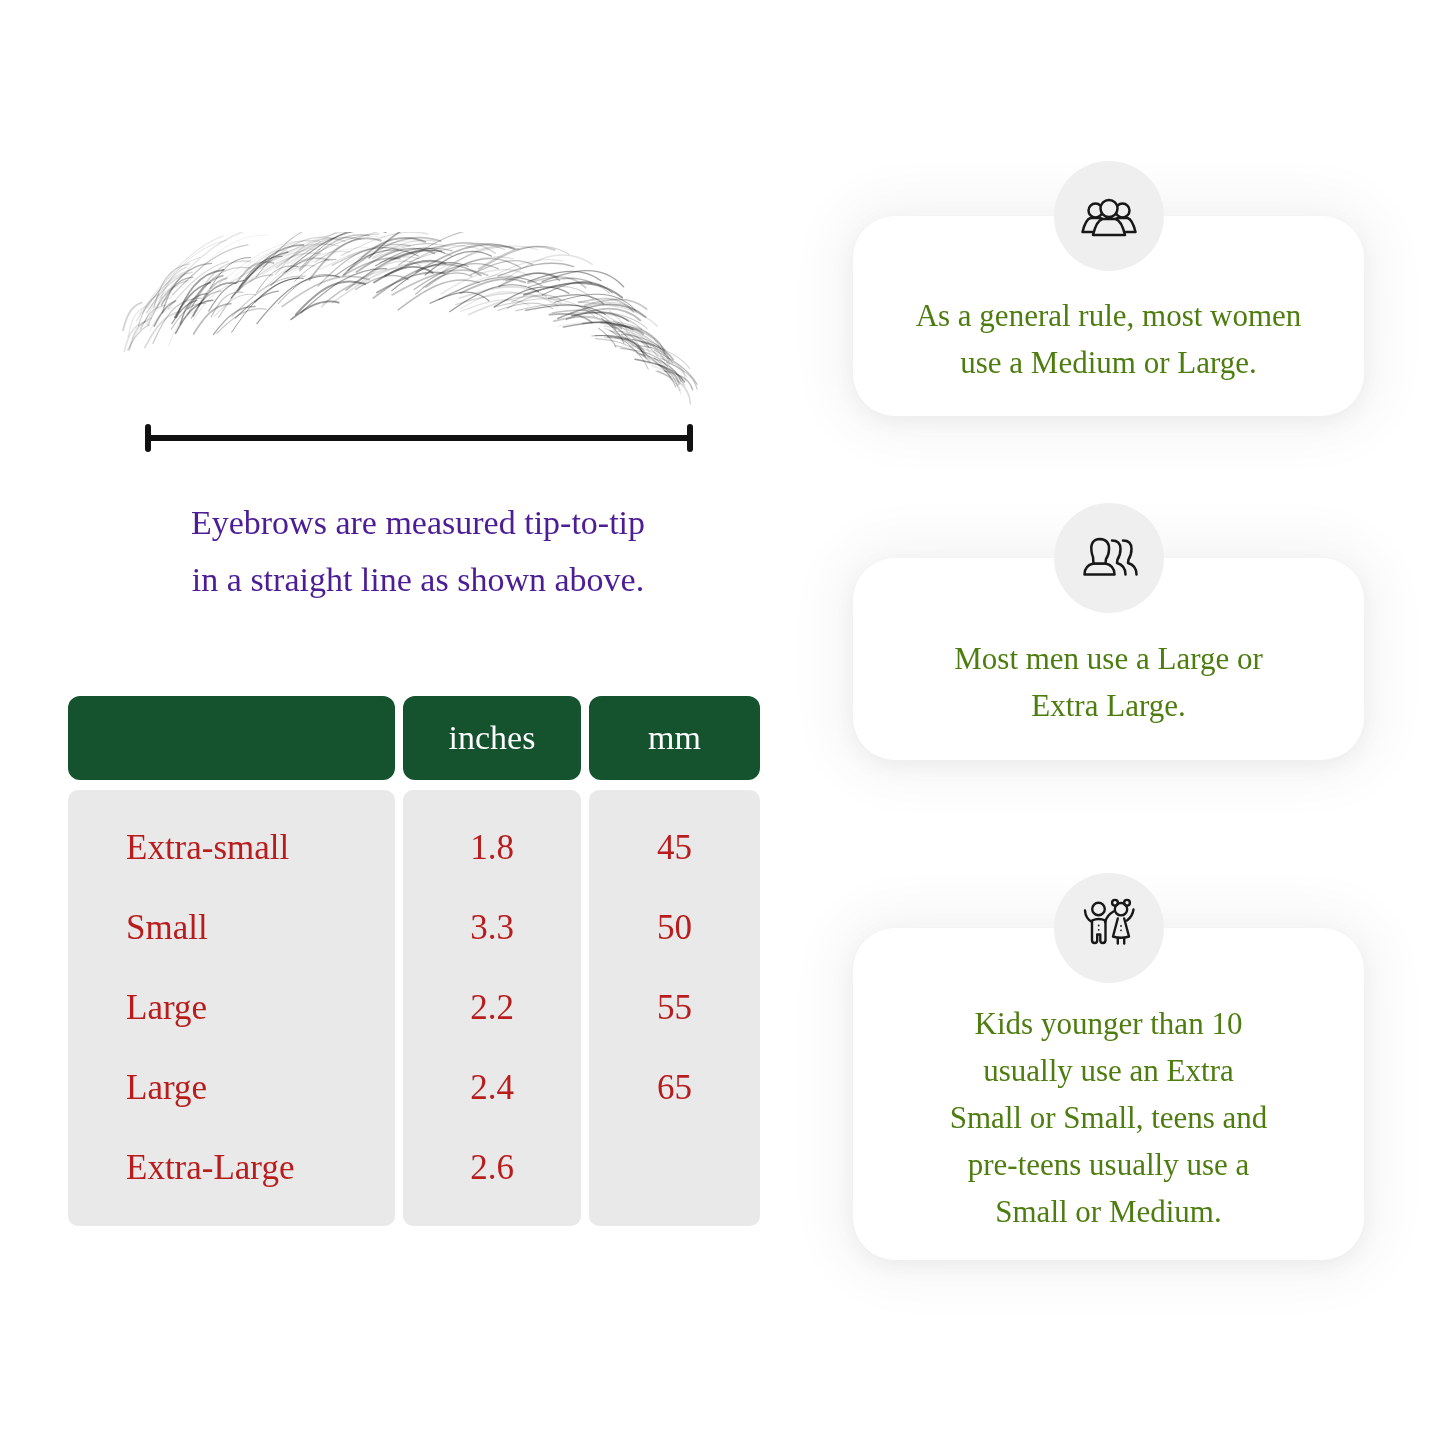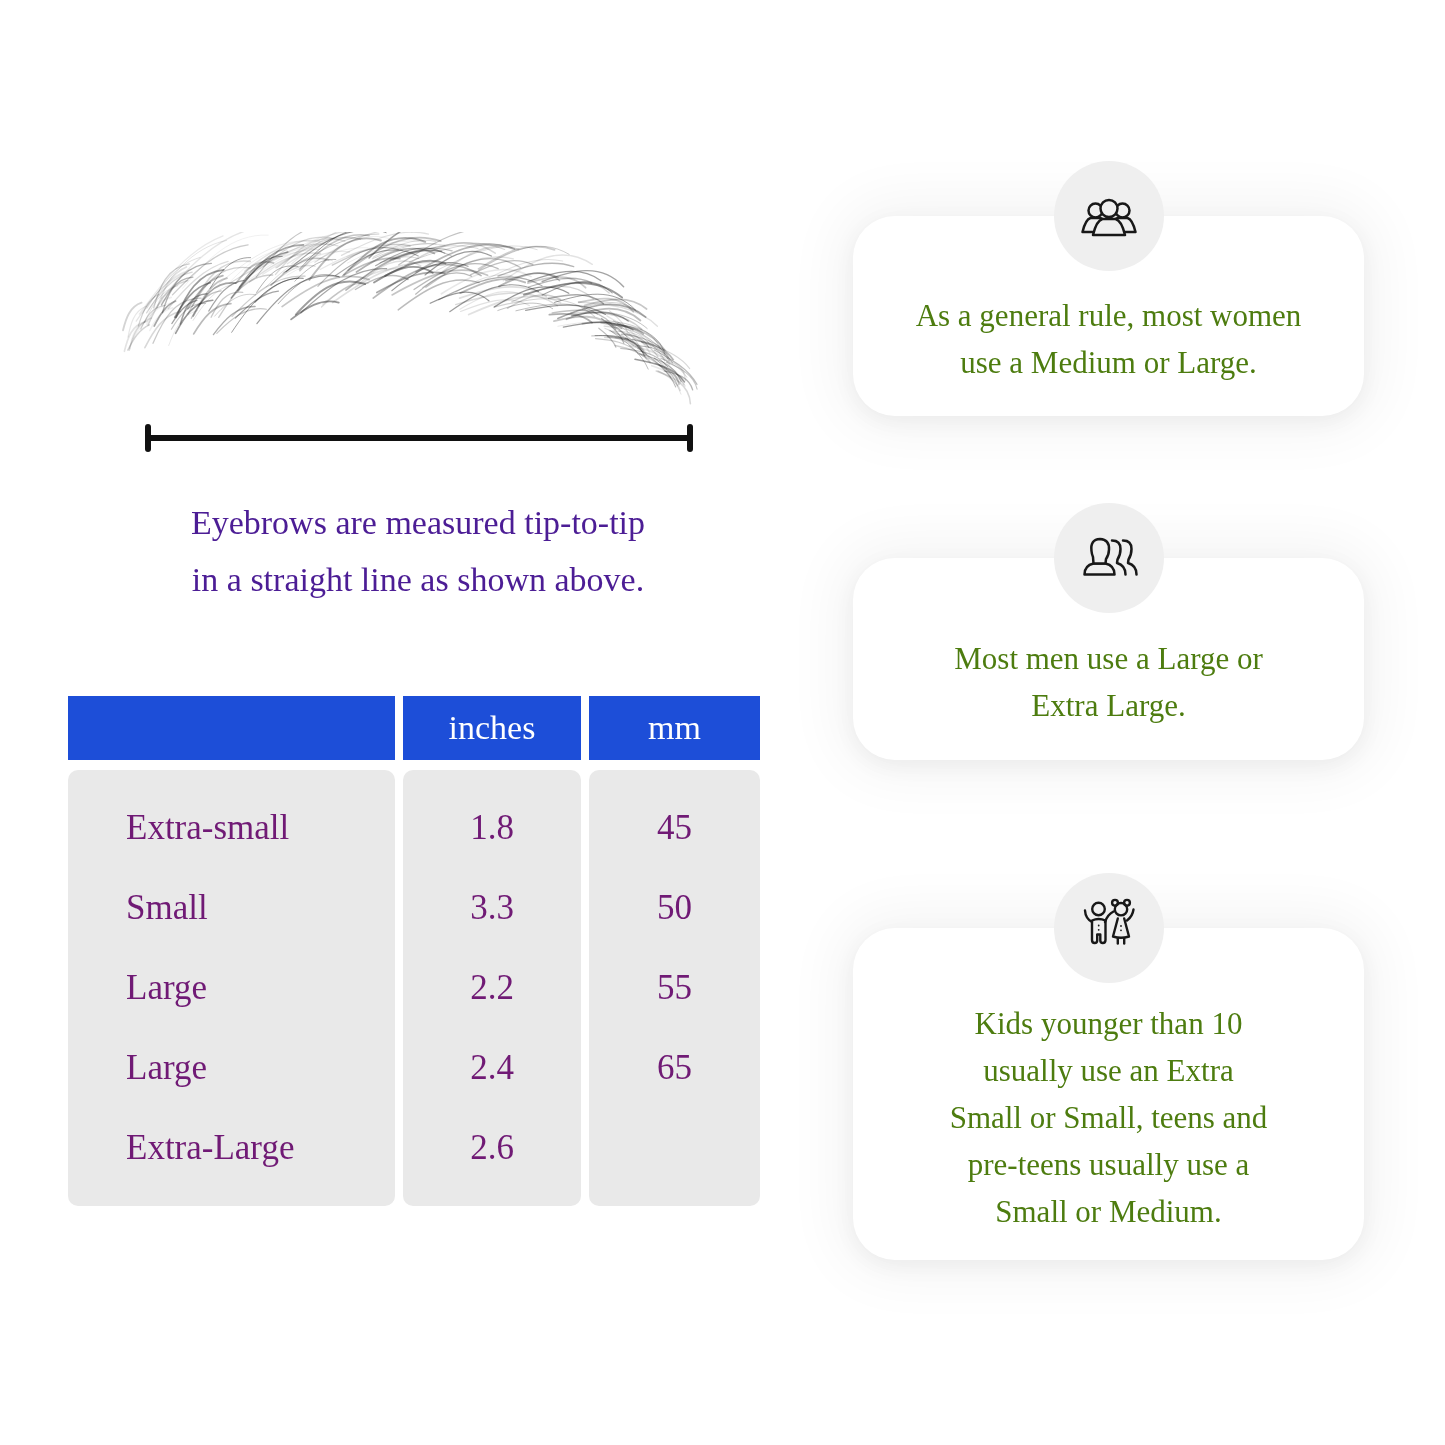--- a/index.html
+++ b/index.html
@@ -13,24 +13,24 @@
   .measure .bar{position:absolute;left:2px;right:2px;top:11px;height:6px;background:#111;border-radius:2px;}
   .measure .tick{position:absolute;top:0;width:6px;height:28px;background:#111;border-radius:3px;}
   .measure .tick.left{left:0;}
   .measure .tick.right{right:0;}
 
   .caption{position:absolute;left:62px;top:494px;width:712px;margin:0;text-align:center;
            font-size:34px;line-height:57px;color:#4c1d95;white-space:pre-line;}
 
   .size-table{position:absolute;left:68px;top:696px;width:692px;
               display:grid;grid-template-columns:327px 178px 171px;column-gap:8px;row-gap:10px;}
-  .thead-cell{height:64px;background:#1d4ed8;border-radius:0;color:#ffffff;
+  .thead-cell{height:84px;background:#14532d;border-radius:12px;color:#ffffff;
               display:flex;align-items:center;justify-content:center;font-size:34px;}
   .tbody-col{background:#e9e9e9;border-radius:10px;padding:18px 0;}
-  .cell{height:80px;display:flex;align-items:center;font-size:35px;color:#701a75;}
+  .cell{height:80px;display:flex;align-items:center;font-size:35px;color:#b91c1c;}
   .col-label .cell{padding-left:58px;}
   .col-num .cell{justify-content:center;}
 
   
   .card{position:absolute;left:853px;width:511px;background:#ffffff;border-radius:42px;
         box-shadow:0 6px 22px rgba(0,0,0,.05), 0 0 55px 18px rgba(0,0,0,.045);
         display:flex;align-items:center;justify-content:center;
         box-sizing:border-box;padding-top:46px;}
   .card-1{top:216px;height:200px;}
   .card-2{top:558px;height:202px;justify-content:center;}

